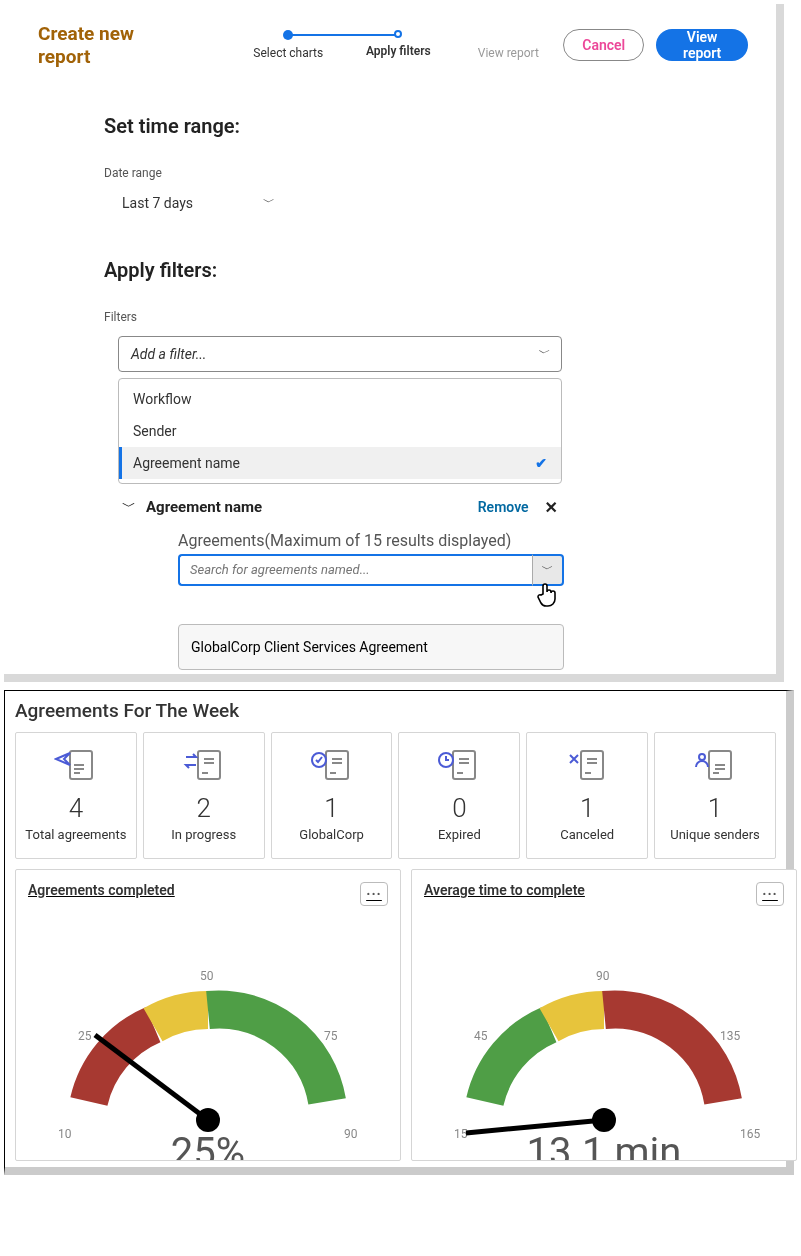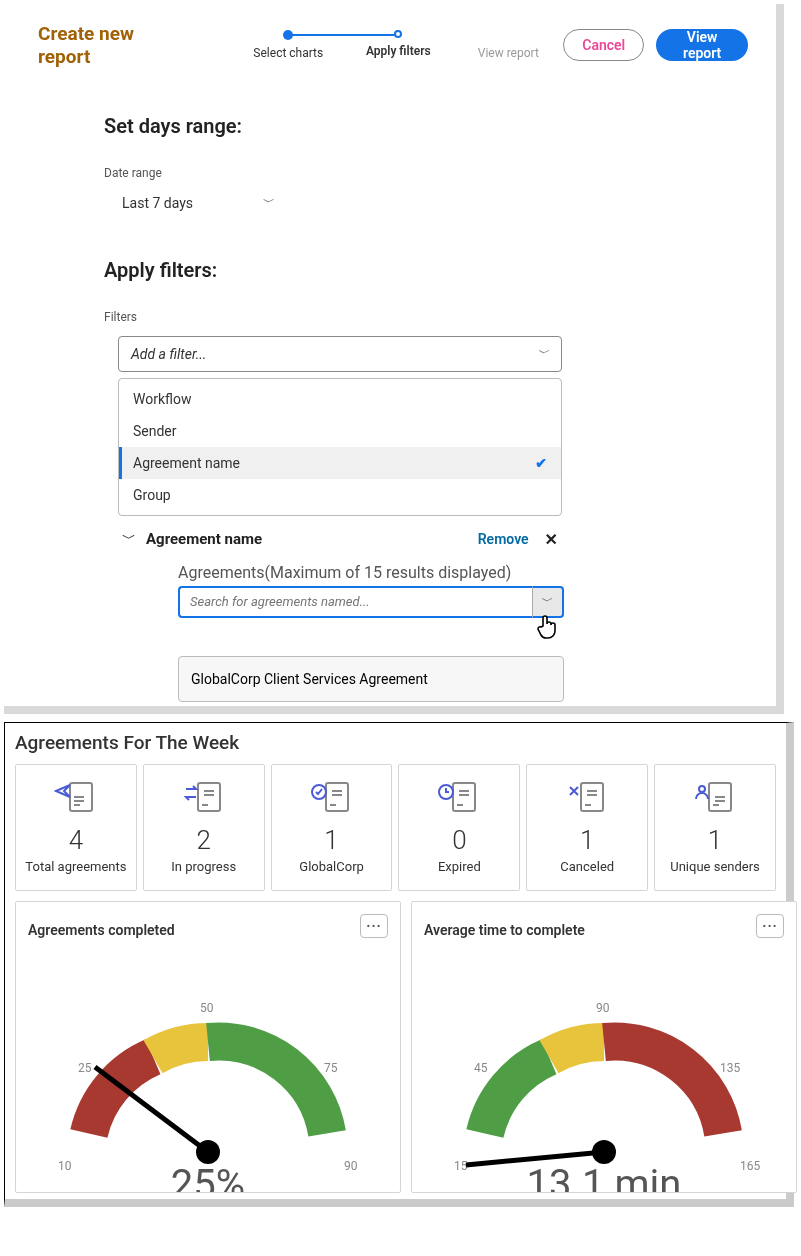--- a/index.html
+++ b/index.html
@@ -129,21 +129,21 @@
   }
   .stat-icon { height:40px; display:flex; align-items:center; justify-content:center; margin-bottom:8px; }
   .stat-num { font-size:26px; font-weight:300; color:#333; }
   .stat-lbl { font-size:13px; color:#333; text-align:center; margin-top:4px; }
 
   .gauge-row { display:flex; gap:10px; margin-top:10px; }
   .gauge-card {
     flex:1; border:1px solid #d5d5d5; border-radius:2px;
     padding:12px 12px 0 12px; background:#fff; position:relative; min-height:290px;
   }
-  .gauge-head { display:flex; align-items:flex-end; }
+  .gauge-head { display:flex; align-items:flex-start;text-decoration:underline; }
   .gauge-title { font-size:14px; font-weight:600; color:#333; }
   .gauge-menu {
     width:28px; height:24px; border:1px solid #bbb; border-radius:4px;
     display:flex; align-items:center; justify-content:center; margin-left:auto;
     font-size:14px; font-weight:700; color:#555; cursor:pointer; letter-spacing:1px;
   }
 
   .gauge-svg { display:block; margin:14px auto 0 auto; }
   .tick-label { font-size:12px; fill:#888; }
   .gauge-value { font-size:40px; fill:#555; font-weight:400; text-anchor:middle; }
@@ -176,21 +176,21 @@
       </div>
     </div>
 
     <div class="top-buttons">
       <button class="btn btn-outline">Cancel</button>
       <button class="btn btn-primary">View report</button>
     </div>
   </div>
 
   <div class="section">
-    <div class="section-title">Set days range:</div>
+    <div class="section-title">Set time range:</div>
     <div class="field-label">Date range</div>
     <div class="dropdown-plain">
       <span>Last 7 days</span>
       <span class="chev">﹀</span>
     </div>
   </div>
 
   <div class="section">
     <div class="section-title">Apply filters:</div>
     <div class="field-label">Filters</div>
@@ -205,23 +205,20 @@
     <div class="filter-listbox">
       <div class="filter-option">
         <span>Workflow</span>
       </div>
       <div class="filter-option">
         <span>Sender</span>
       </div>
       <div class="filter-option selected">
         <span>Agreement name</span>
         <span class="check-blue">✔</span>
-      </div>
-      <div class="filter-option">
-        <span>Group</span>
       </div>
     </div>
 
     <div class="applied-filter">
       <span class="exp">﹀</span>
       <span class="name">Agreement name</span>
       <span class="spacer"></span>
       <span class="remove">Remove</span>
       <span class="xicon">✕</span>
     </div>

